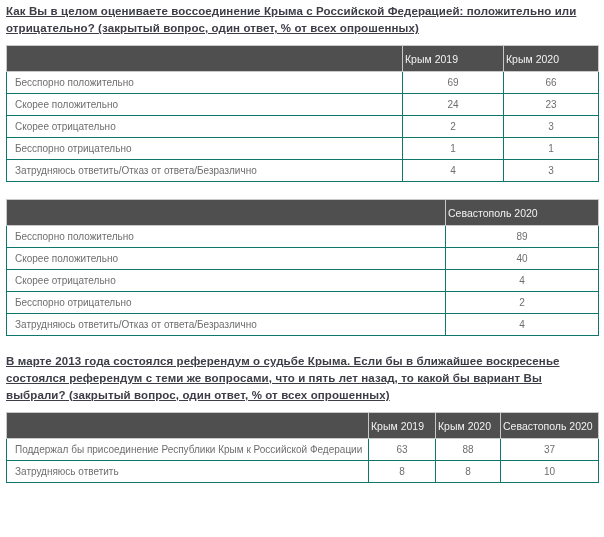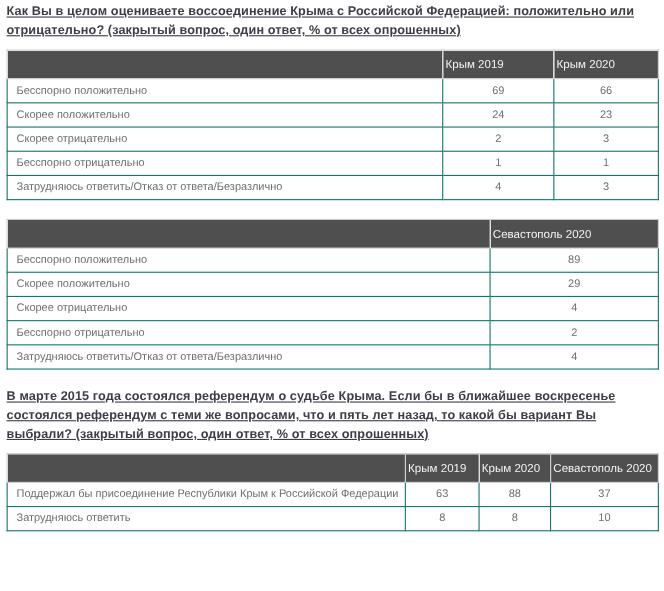--- a/index.html
+++ b/index.html
@@ -131,39 +131,39 @@
             <th>Севастополь 2020</th>
           </tr>
         </thead>
         <tbody>
           <tr>
             <td class="label-cell">Бесспорно положительно</td>
             <td class="value-cell">89</td>
           </tr>
           <tr>
             <td class="label-cell">Скорее положительно</td>
-            <td class="value-cell">29</td>
+            <td class="value-cell">40</td>
           </tr>
           <tr>
             <td class="label-cell">Скорее отрицательно</td>
             <td class="value-cell">4</td>
           </tr>
           <tr>
             <td class="label-cell">Бесспорно отрицательно</td>
             <td class="value-cell">2</td>
           </tr>
           <tr>
             <td class="label-cell">Затрудняюсь ответить/Отказ от ответа/Безразлично</td>
             <td class="value-cell">4</td>
           </tr>
         </tbody>
       </table>
     </div>
     <div class="section">
-      <div class="section-heading">В марте 2015 года состоялся референдум о судьбе Крыма. Если бы в ближайшее воскресенье состоялся референдум с теми же вопросами, что и пять лет назад, то какой бы вариант Вы выбрали? (закрытый вопрос, один ответ, % от всех опрошенных)</div>
+      <div class="section-heading">В марте 2013 года состоялся референдум о судьбе Крыма. Если бы в ближайшее воскресенье состоялся референдум с теми же вопросами, что и пять лет назад, то какой бы вариант Вы выбрали? (закрытый вопрос, один ответ, % от всех опрошенных)</div>
       <table class="results t3">
         <colgroup>
           <col class="c1">
           <col class="c2">
           <col class="c3">
           <col class="c4">
         </colgroup>
         <thead>
           <tr>
             <th></th>

